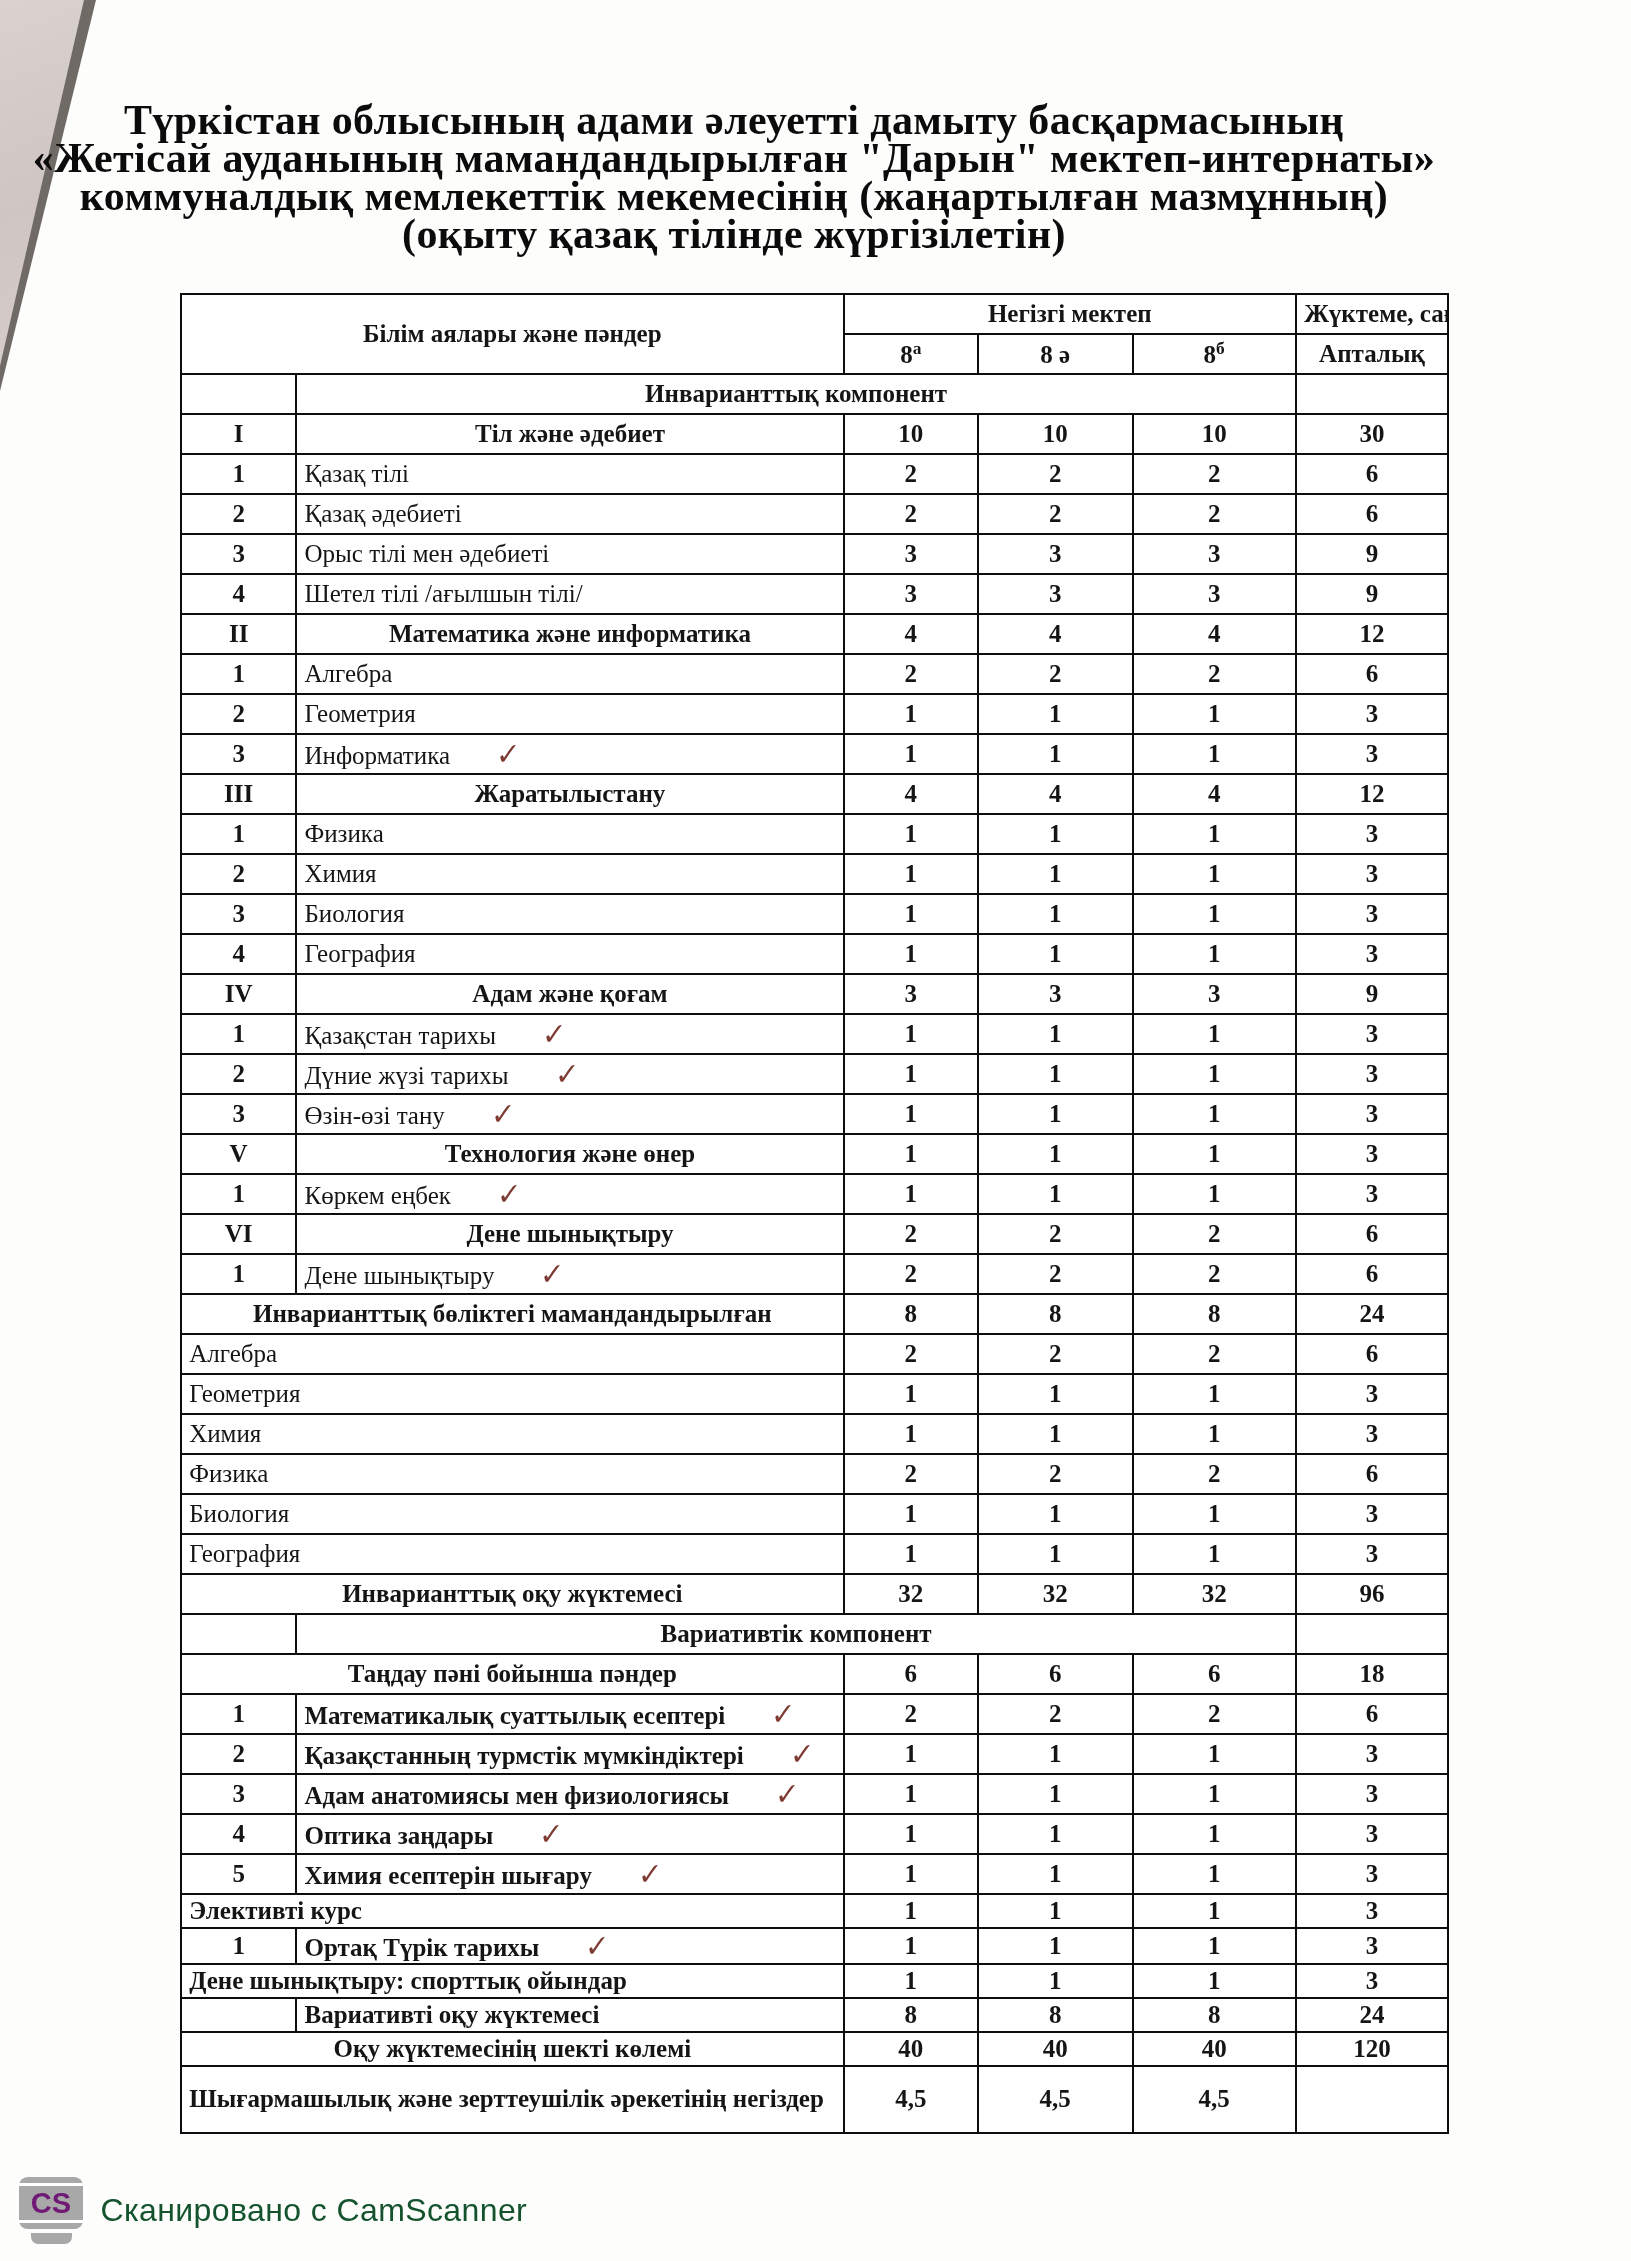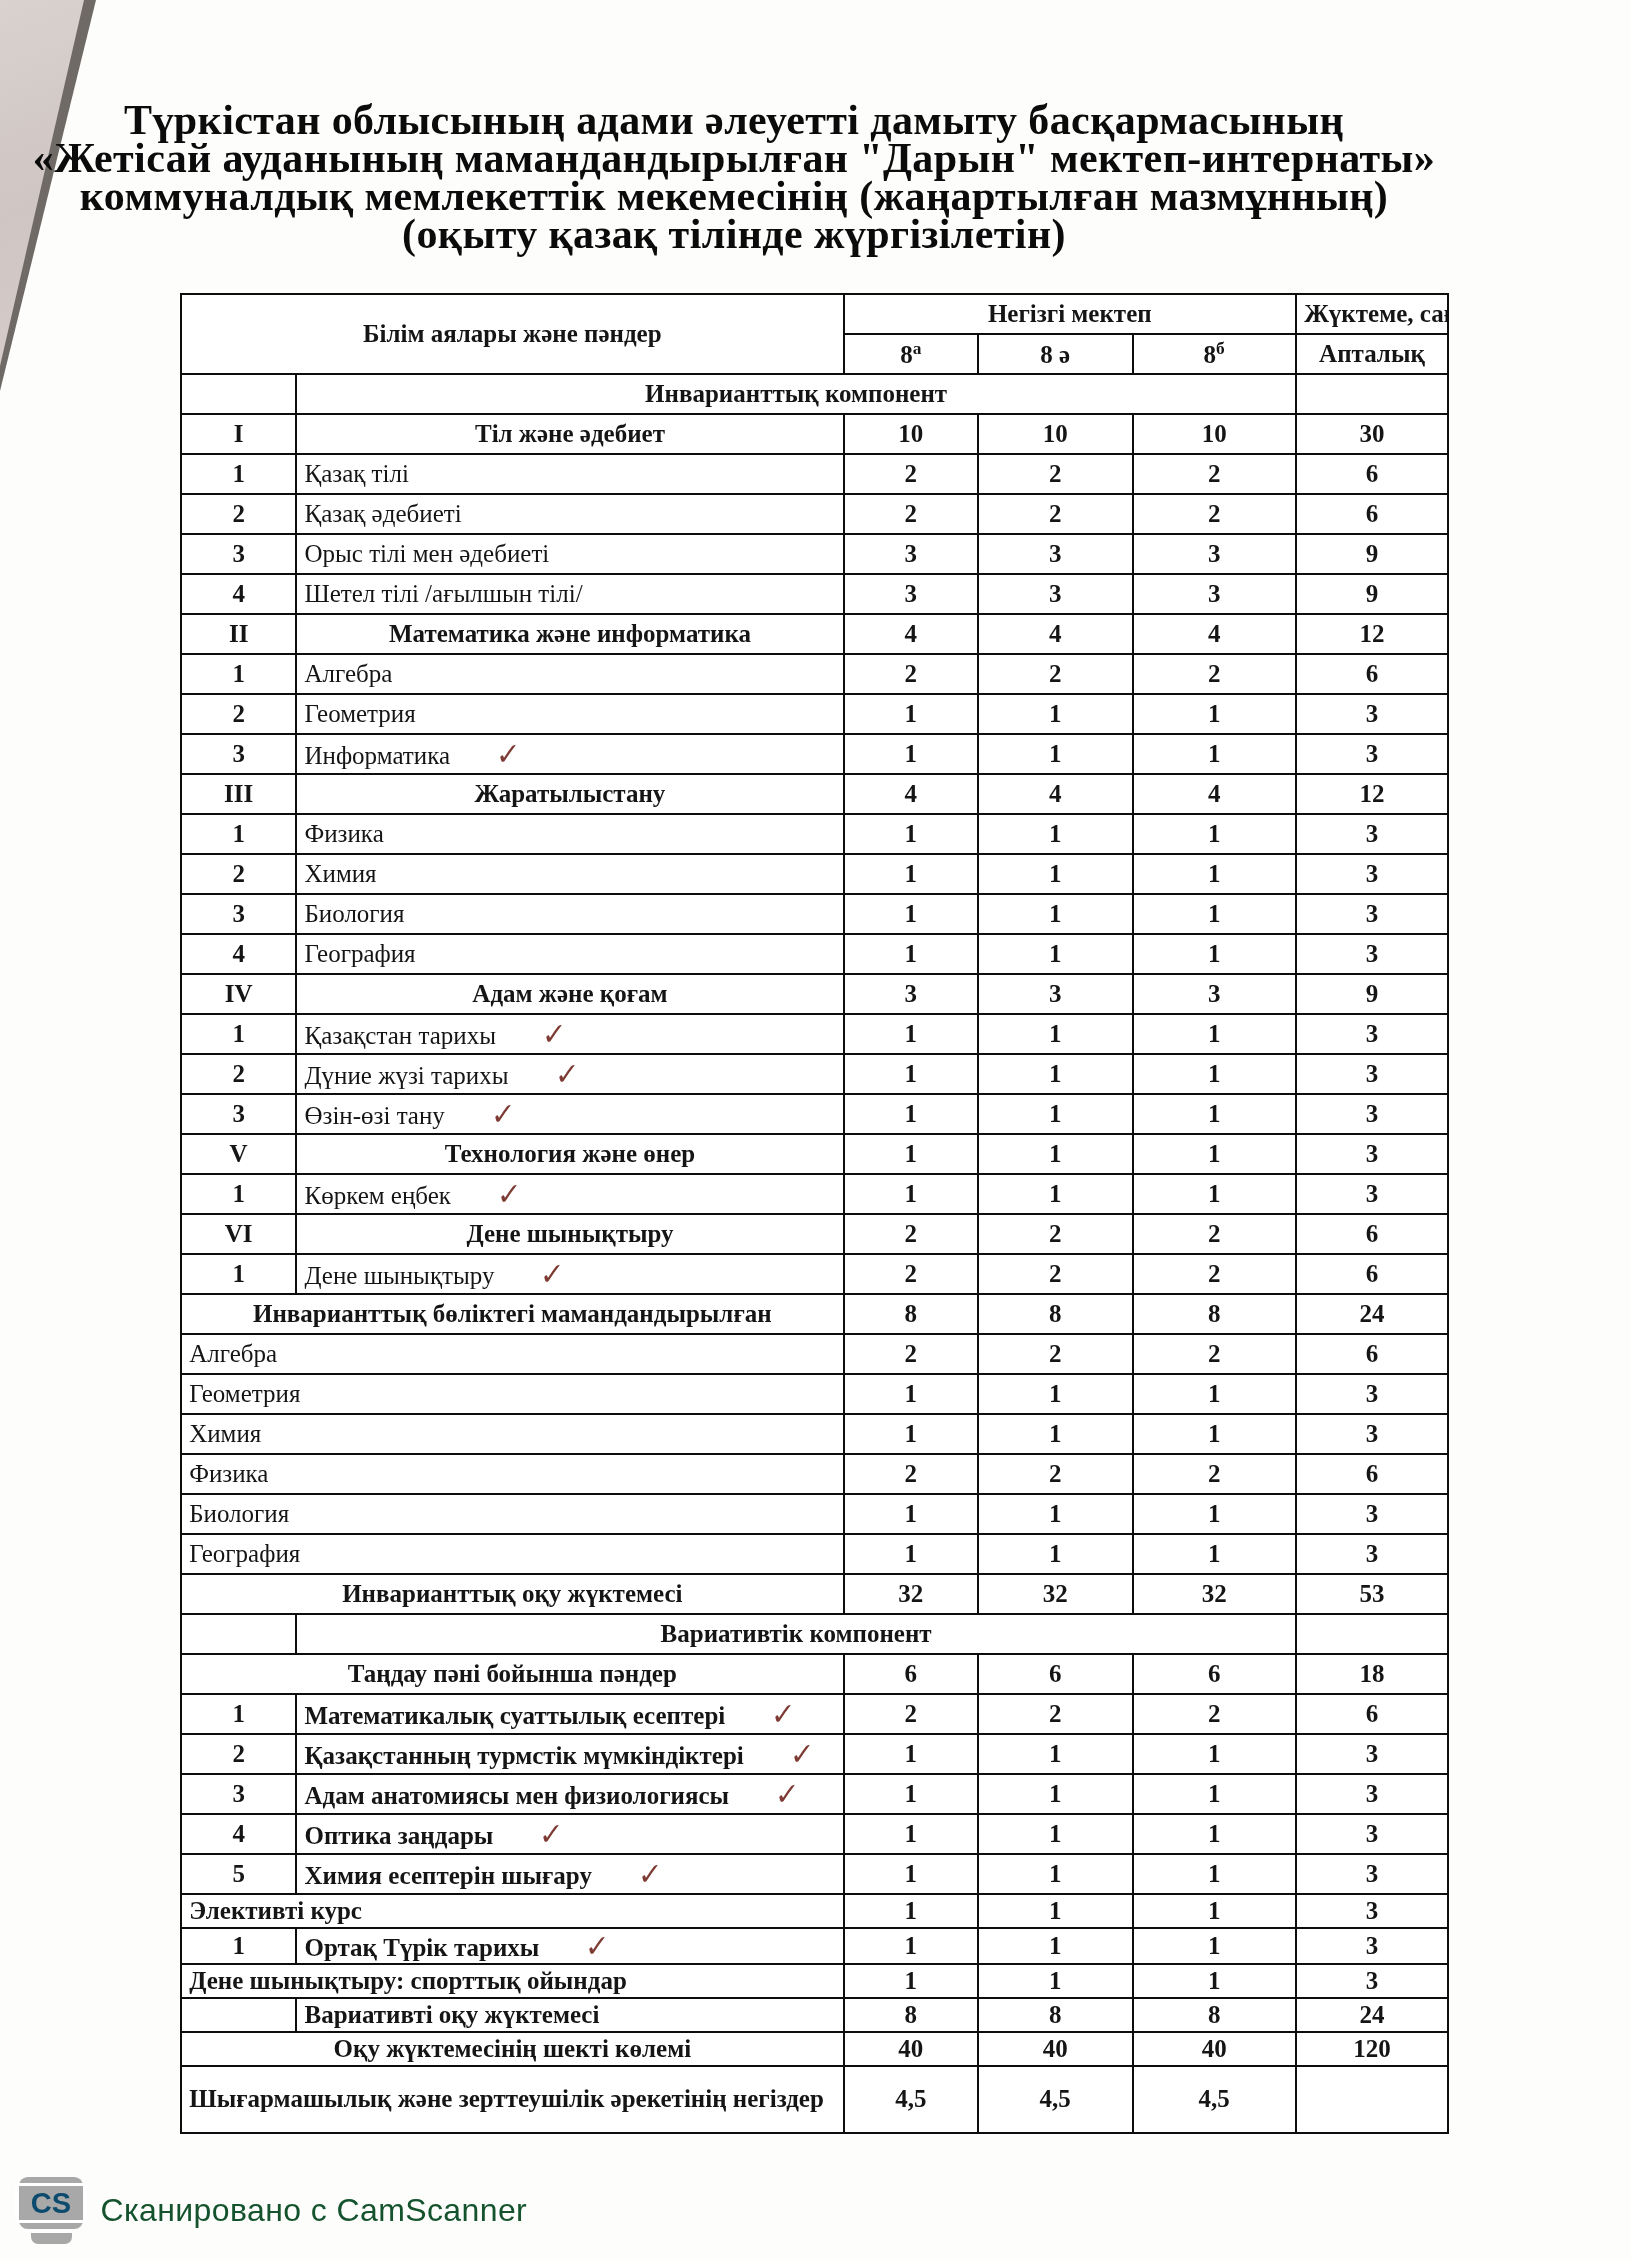--- a/index.html
+++ b/index.html
@@ -59,21 +59,21 @@
     display:flex;align-items:center;gap:17.4px;
     font-family:"Liberation Sans", sans-serif;
   }
   .cs-logo{display:flex;flex-direction:column;align-items:center;}
   .cs-badge{
     width:64px;height:52px;background:#a8a8a8;border-radius:8.7px;
     display:flex;align-items:center;justify-content:center;
   }
   .cs-badge-inner{
     border:3.6px solid #fff;border-radius:4.3px;padding:0 13px;
-    color:#0c4a6e;font-weight:bold;font-size:29px;line-height:1.2;
+    color:#701a75;font-weight:bold;font-size:29px;line-height:1.2;
   }
   .cs-tab{width:41px;height:11.6px;background:#a8a8a8;border-radius:0 0 7.2px 7.2px;margin-top:3.6px;}
   .footer-text{font-size:32px;color:#14532d;letter-spacing:0.4px;}
 </style>
 </head>
 <body>
 
 <div class="corner-back"></div>
 <div class="corner-front"></div>
 
@@ -335,21 +335,21 @@
         <td class="val">1</td>
         <td class="val">1</td>
         <td class="val">1</td>
         <td class="val">3</td>
       </tr>
       <tr>
         <td class="name center" colspan="2">Инварианттық оқу жүктемесі</td>
         <td class="val">32</td>
         <td class="val">32</td>
         <td class="val">32</td>
-        <td class="val">53</td>
+        <td class="val">96</td>
       </tr>
       <tr>
         <td class="num"></td>
         <td class="section-cell" colspan="4">Вариативтік  компонент</td>
         <td class="val"></td>
       </tr>
       <tr>
         <td class="name center" colspan="2">Таңдау пәні бойынша пәндер</td>
         <td class="val">6</td>
         <td class="val">6</td>

